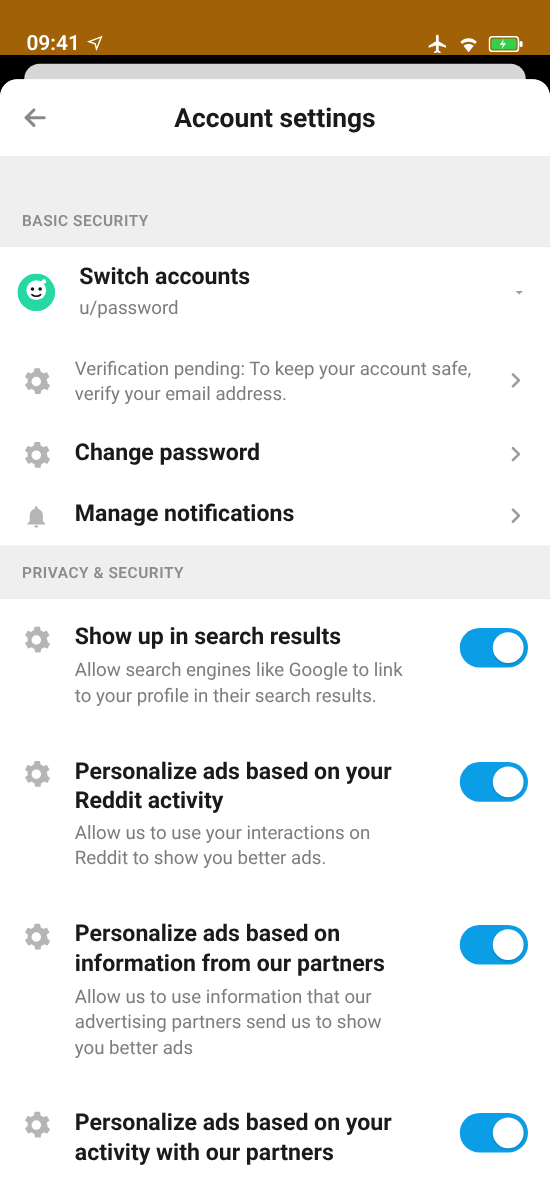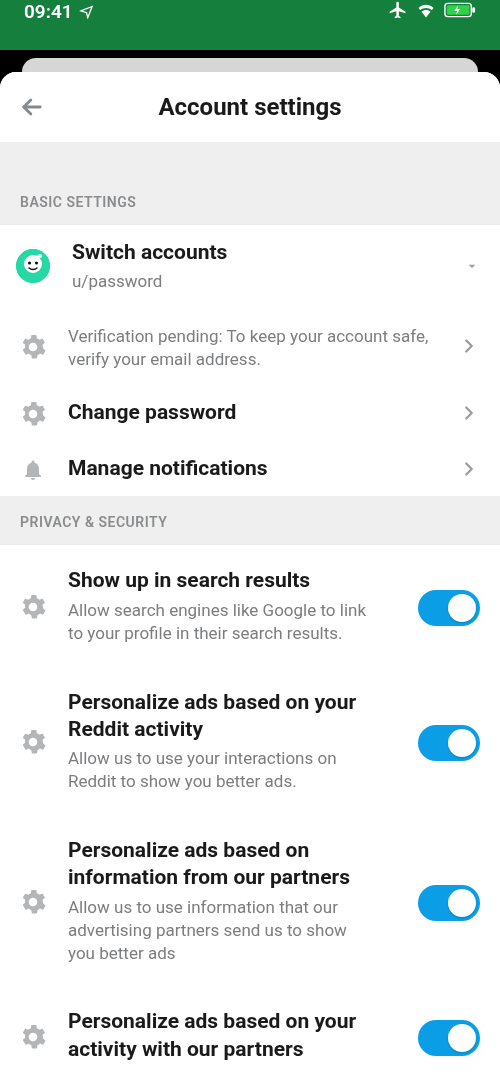--- a/index.html
+++ b/index.html
@@ -8,24 +8,24 @@
     height: 1080px;
     background: #000;
     font-family: -apple-system, BlinkMacSystemFont, "Segoe UI", Roboto, Helvetica, Arial, sans-serif;
     overflow: hidden;
     position: relative;
   }
 
   
   .status-bar {
     height: 50px;
-    background: #15803d;
+    background: #a16207;
     color: #fff;
     display: flex;
-    align-items: flex-start;
+    align-items: flex-end;
     justify-content: space-between;
     padding: 0 24px;
     font-size: 19px;
     font-weight: 600;
   }
   .status-left { display: flex; align-items: center; gap: 6px; }
   .status-right { display: flex; align-items: center; gap: 8px; }
   .status-right svg { display: block; }
 
   
@@ -102,21 +102,21 @@
   .section-header.tight { padding-top: 18px; }
 
   .row {
     display: flex;
     align-items: center;
     padding: 14px 20px;
     background: #fff;
     gap: 22px;
     cursor: pointer;
   }
-  .row.toggle-row { align-items: center; padding: 22px 20px; }
+  .row.toggle-row { align-items: flex-start; padding: 22px 20px; }
   .row-icon {
     width: 26px;
     display: flex;
     align-items: center;
     justify-content: center;
     color: #9a9b9d;
     flex-shrink: 0;
     margin-top: 2px;
   }
   .avatar-icon {
@@ -216,21 +216,21 @@
           <path d="M19 12H5"></path>
           <path d="M11 18l-6-6 6-6"></path>
         </svg>
     </div>
     <div class="header-title">Account settings</div>
   </div>
 
   <div class="content">
 
     <div class="section-gap">
-      <div class="section-header">BASIC SETTINGS</div>
+      <div class="section-header">BASIC SECURITY</div>
     </div>
 
     <div class="row">
       <div class="avatar-icon">
         <svg width="34" height="34" viewBox="0 0 34 34">
             <circle cx="17" cy="17" r="17" fill="#25d8a4"></circle>
             <circle cx="17" cy="15" r="9" fill="#fff"></circle>
             <circle cx="13.5" cy="14" r="1.6" fill="#111"></circle>
             <circle cx="20.5" cy="14" r="1.6" fill="#111"></circle>
             <path d="M13 19c2 2 6 2 8 0" stroke="#111" stroke-width="1.4" fill="none" stroke-linecap="round"></path>

